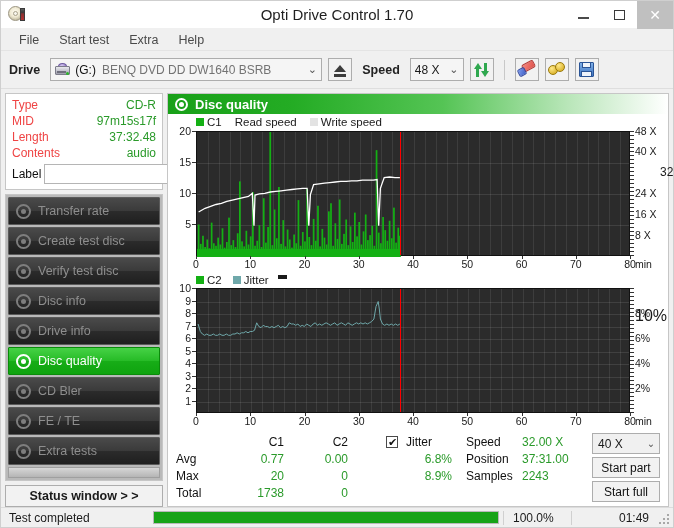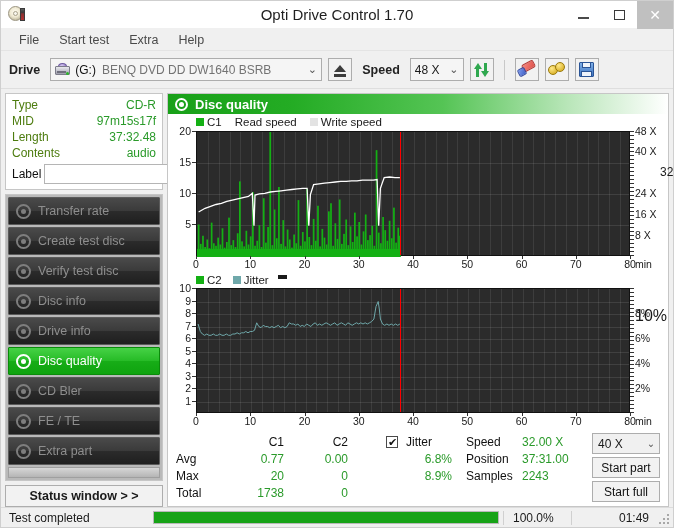--- a/index.html
+++ b/index.html
@@ -144,21 +144,21 @@
   .leftcol { width:158px; flex:0 0 158px; display:flex; flex-direction:column; }
   .disc-box { border:1px solid #c6c6c6; background:#ffffff; }
   .disc-head {
     height:21px; display:flex; align-items:center; padding:0 3px 0 6px;
     border-bottom:1px solid #d7d7d7; background:#ffffff;
   }
   .disc-head .t { font-weight:bold; font-size:12px; color:#1a1a1a; }
   .disc-head .rbtn { margin-left:auto; width:22px;height:17px; background:#f2f2f2; border:1px solid #adadad; display:flex;align-items:center;justify-content:center; }
   .disc-rows { padding: 3px 6px 5px 6px; }
   .drow { display:flex; align-items:center; height:16px; font-size:12px; }
-  .drow .k { color:#4d7c0f; }
+  .drow .k { color:#ef4444; }
   .drow .v { margin-left:auto; color:#2a9a2a; }
   .labelrow { display:flex; align-items:center; margin-top:3px; gap:3px; }
   .labelrow .k { font-size:12px; color:#111; }
   .label-input { flex:1; height:20px; border:1px solid #b5b5b5; background:#ffffff; }
   .cd-btn { width:22px;height:20px; background:#f2f2f2; border:1px solid #adadad; display:flex;align-items:center;justify-content:center; }
   .cd-g { width:14px;height:14px;border-radius:50%;
     background:radial-gradient(circle at 40% 35%,#fdf8c8 0%,#ece08a 40%,#cbb955 75%,#a89a46 100%);
     border:1px solid #8d8040; position:relative; }
   .cd-g::after { content:""; position:absolute; left:5px; top:5px; width:4px;height:4px;border-radius:50%;background:#f6f1d2;border:1px solid #8d8040; }
 
@@ -427,21 +427,21 @@
               <span class="ring"></span>
               <span class="dot"></span>
             </span>
           <span>FE / TE</span>
         </div>
         <div class="navitem">
           <span class="ico">
               <span class="ring"></span>
               <span class="dot"></span>
             </span>
-          <span>Extra part</span>
+          <span>Extra tests</span>
         </div>
         <div class="navfiller"></div>
       </div>
 
       <div class="statusbtn">Status window &gt; &gt;</div>
     </div>
 
     <div class="rightcol">
       <div class="dq-header">
         <span class="hico">

